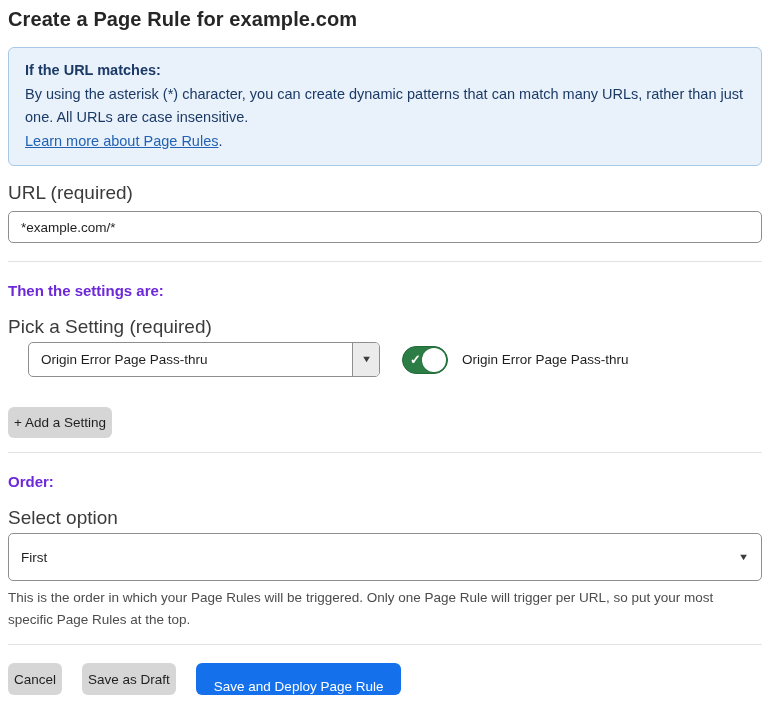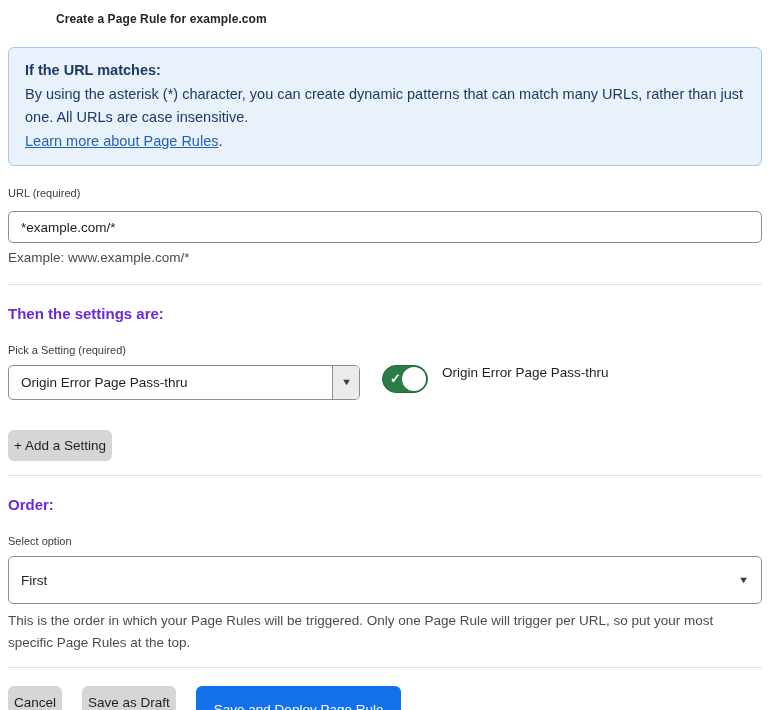--- a/index.html
+++ b/index.html
@@ -5,45 +5,44 @@
   * { box-sizing: border-box; margin: 0; padding: 0; }
   html, body { width: 770px; height: 710px; overflow: hidden; }
   body {
     background: #ffffff;
     font-family: "Liberation Sans", sans-serif;
     color: #1f1f1f;
   }
   .page { padding: 6px 8px 0 8px; width: 770px; }
 
   h1.page-title {
-    font-size: 12px;
+    font-size: 20px;
     line-height: 26px;
     font-weight: 700;
     color: #262626;
     letter-spacing: 0.1px;
-    margin-left: 48px;
   }
 
   .info-box {
     margin-top: 15px;
     background: #e9f2fb;
     border: 1px solid #a9c9e9;
     border-radius: 6px;
     padding: 11px 16px 12px 16px;
     color: #1c3a66;
     font-size: 14.5px;
     line-height: 23.5px;
   }
   .info-heading { font-weight: 700; }
   .info-link { color: #2262b5; text-decoration: underline; cursor: pointer; }
   .info-suffix { color: #1c3a66; }
 
   .field-label {
     margin-top: 19px;
-    font-size: 11px;
+    font-size: 19px;
     line-height: 16px;
     color: #3b3b3b;
     display: block;
   }
 
   .text-input {
     margin-top: 10px;
     width: 100%;
     height: 32px;
     border: 1px solid #8e8e8e;
@@ -75,21 +74,22 @@
     margin-top: 20px;
     font-size: 15px;
     line-height: 18px;
     font-weight: 700;
     color: #6d28d9;
   }
 
   .setting-row {
     margin-top: 7px;
     display: flex;
-    align-items: flex-start;
+    align-items: center;
+    margin-left: 20px;
   }
 
   .dropdown {
     width: 352px;
     height: 35px;
     border: 1px solid #8e8e8e;
     border-radius: 5px;
     display: flex;
     overflow: hidden;
     background: #ffffff;
@@ -206,21 +206,20 @@
   <h1 class="page-title">Create a Page Rule for example.com</h1>
 
   <div class="info-box">
     <div class="info-heading">If the URL matches:</div>
     <div class="info-body">By using the asterisk (*) character, you can create dynamic patterns that can match many URLs, rather than just one. All URLs are case insensitive.</div>
     <div class="info-link-line"><a class="info-link">Learn more about Page Rules</a><span class="info-suffix">.</span></div>
   </div>
 
   <label class="field-label">URL (required)</label>
   <input class="text-input" type="text" value="*example.com/*" style="">
-  <div class="helper">Example: www.example.com/*</div>
 
   <hr class="divider">
 
   <h2 class="section-heading">Then the settings are:</h2>
 
   <div class="field-label">Pick a Setting (required)</div>
 
   <div class="setting-row">
     <div class="dropdown">
       <div class="dropdown-value">Origin Error Page Pass-thru</div>

